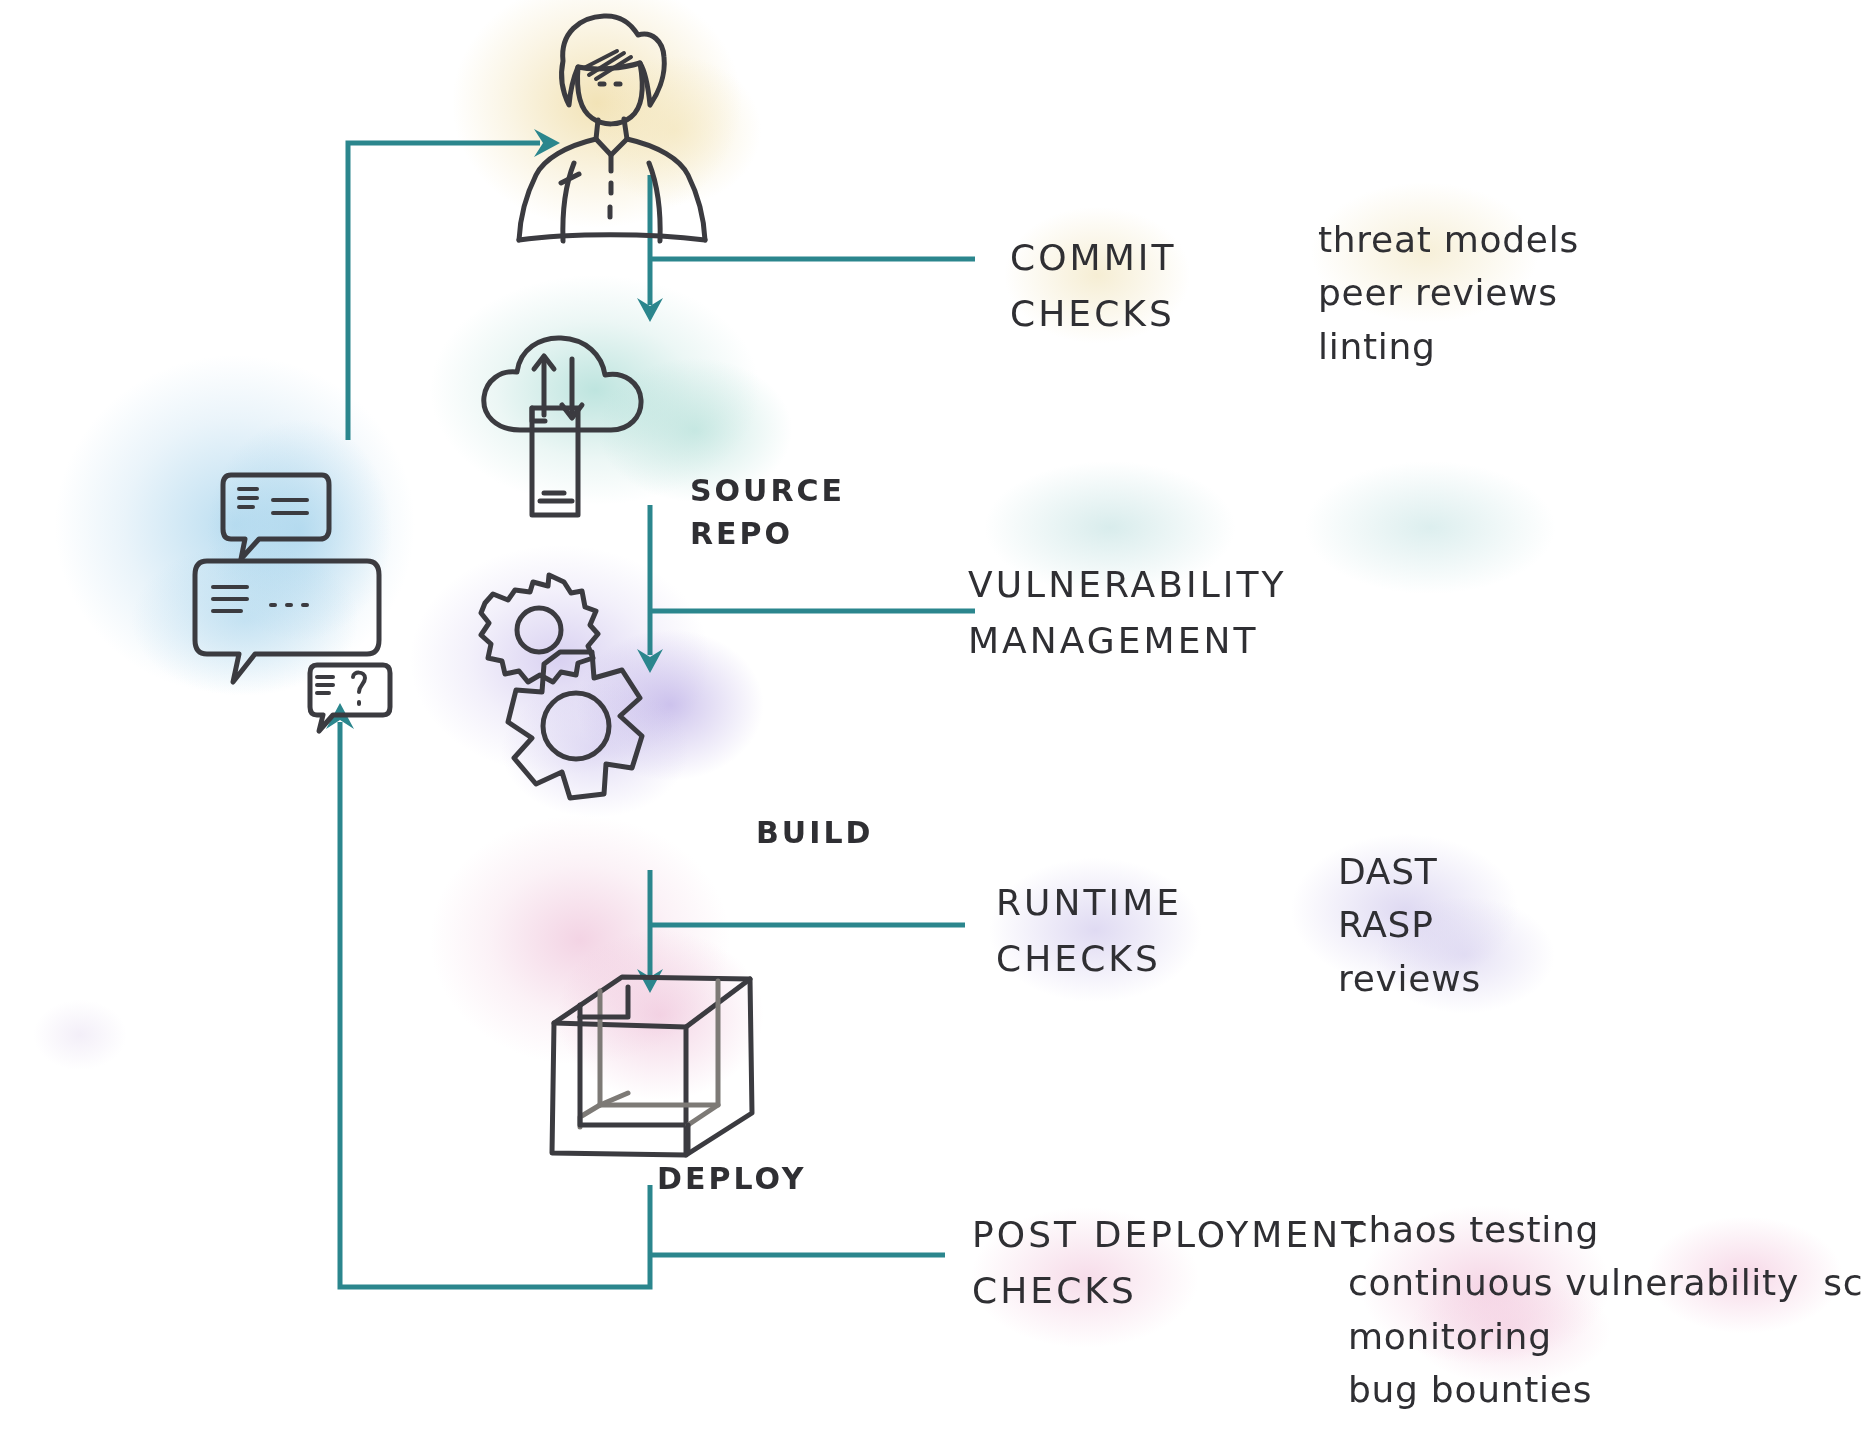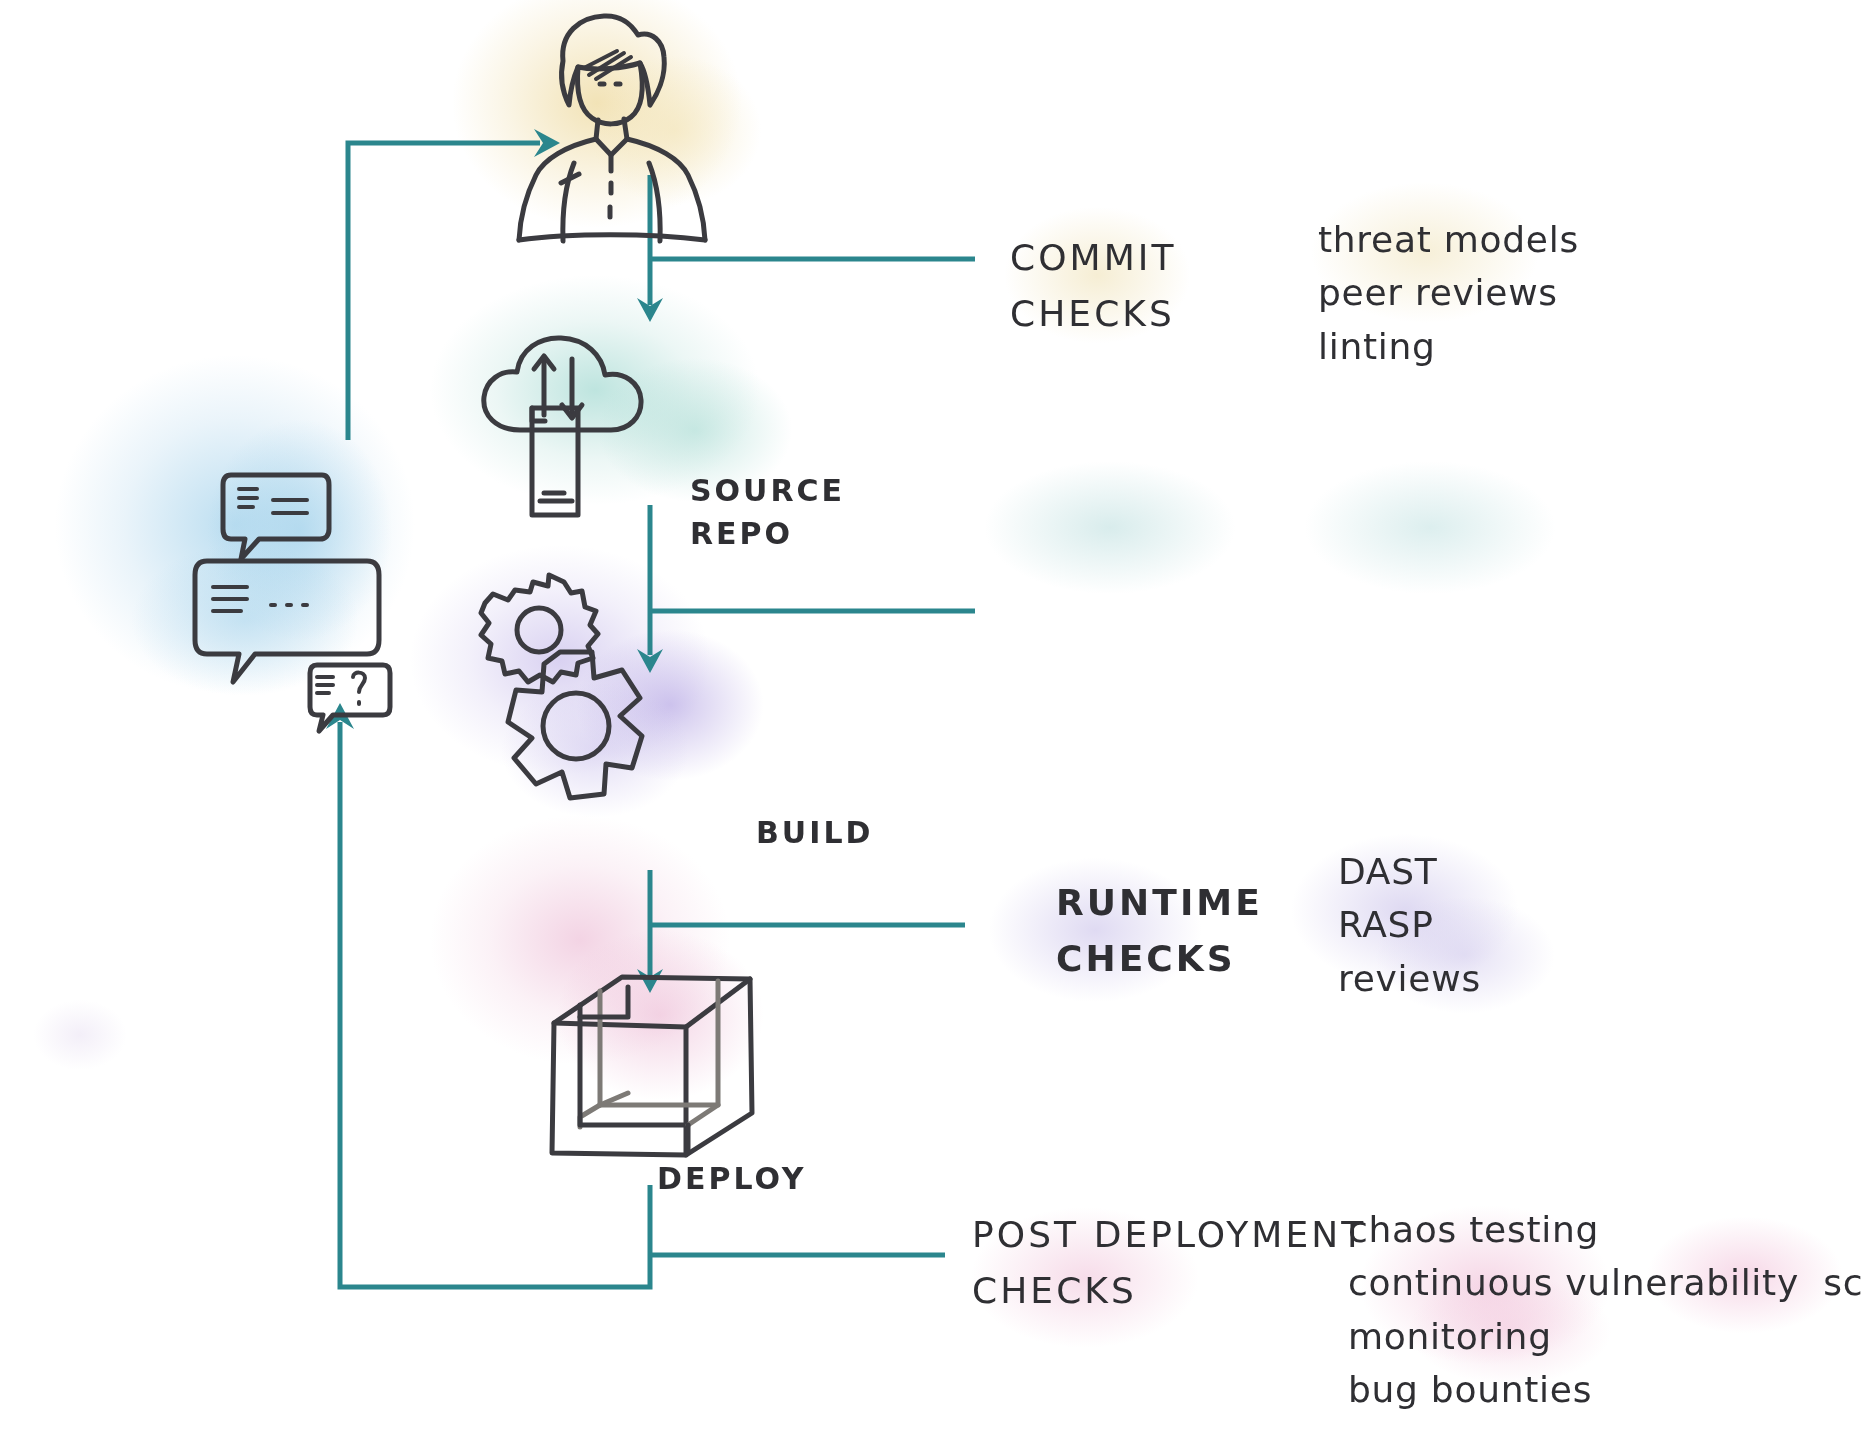--- a/index.html
+++ b/index.html
@@ -233,22 +233,24 @@
 
   <div class="hand caps stage-label" style="left:657px;top:1158px;">DEPLOY</div>
 
 
   <div class="hand caps phase-label" style="left:1010px;top:230px;">COMMIT
 CHECKS</div>
   <div class="hand detail-list" style="left:1318px;top:213px;">threat models
 peer reviews
 linting</div>
 
-
-  <div class="hand caps phase-label" style="left:1056px;top:875px;font-weight:bold;">RUNTIME
+  <div class="hand caps phase-label" style="left:968px;top:557px;">VULNERABILITY
+MANAGEMENT</div>
+
+  <div class="hand caps phase-label" style="left:996px;top:875px;">RUNTIME
 CHECKS</div>
   <div class="hand detail-list" style="left:1338px;top:845px;">DAST
 RASP
 reviews</div>
 
   <div class="hand caps phase-label" style="left:972px;top:1207px;">POST DEPLOYMENT
 CHECKS</div>
   <div class="hand detail-list" style="left:1348px;top:1203px;">chaos testing
 continuous vulnerability  scanning
 monitoring

